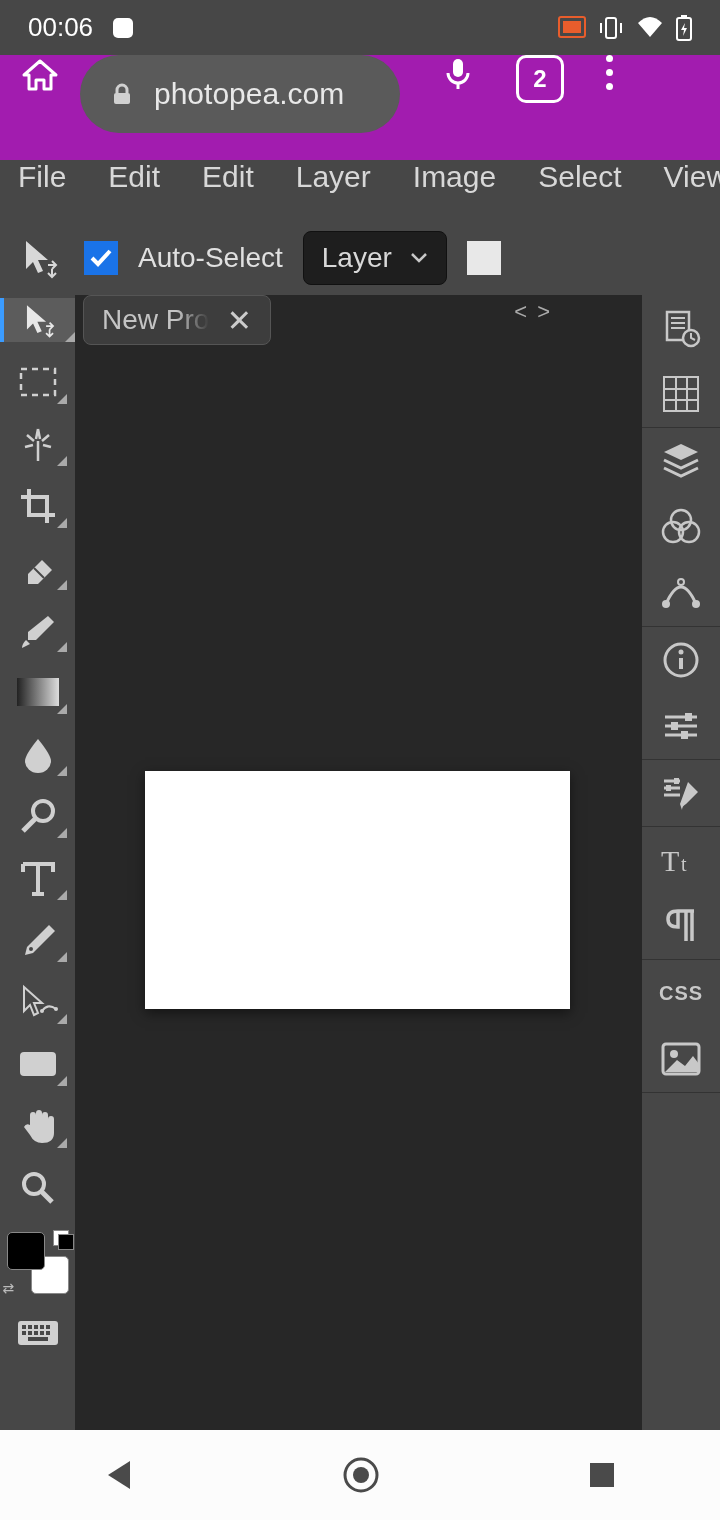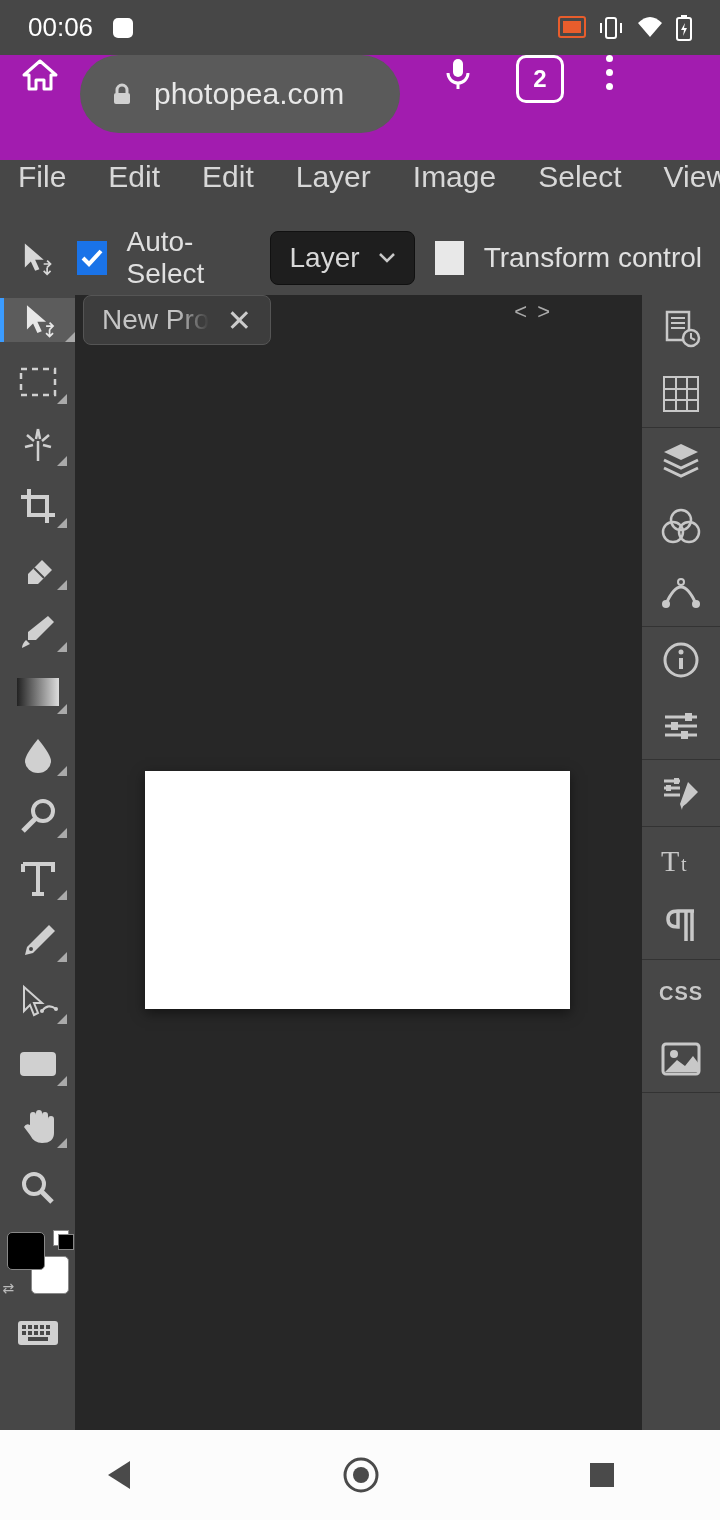--- a/index.html
+++ b/index.html
@@ -196,21 +196,20 @@
       </svg>
   </div>
   <span>Auto-Select</span>
   <div class="layer-dd">
     <span>Layer</span>
     <svg width="18" height="12" viewBox="0 0 18 12">
         <path d="M2 2 L9 9 L16 2" stroke="#c8c8c8" stroke-width="2.5" fill="none"></path>
       </svg>
   </div>
   <div class="chk-empty"></div>
-  <span style="white-space:nowrap;">Transform control</span>
 </div>
 
 <div class="workspace">
   <div class="toolbar-left">
     <div class="tool sel">
         <svg width="40" height="40" viewBox="0 0 46 46">
           <path d="M8 6 L8 34 L15 27 L20 38 L25 36 L20 25 L30 25 Z" fill="#e8e8e8"></path>
           <path d="M30 30 L38 30 M34 26 L38 30 L34 34 M34 34 L34 42 M30 38 L34 42 L38 38" stroke="#e8e8e8" stroke-width="2" fill="none"></path>
         </svg>
         <span class="tri"></span>

